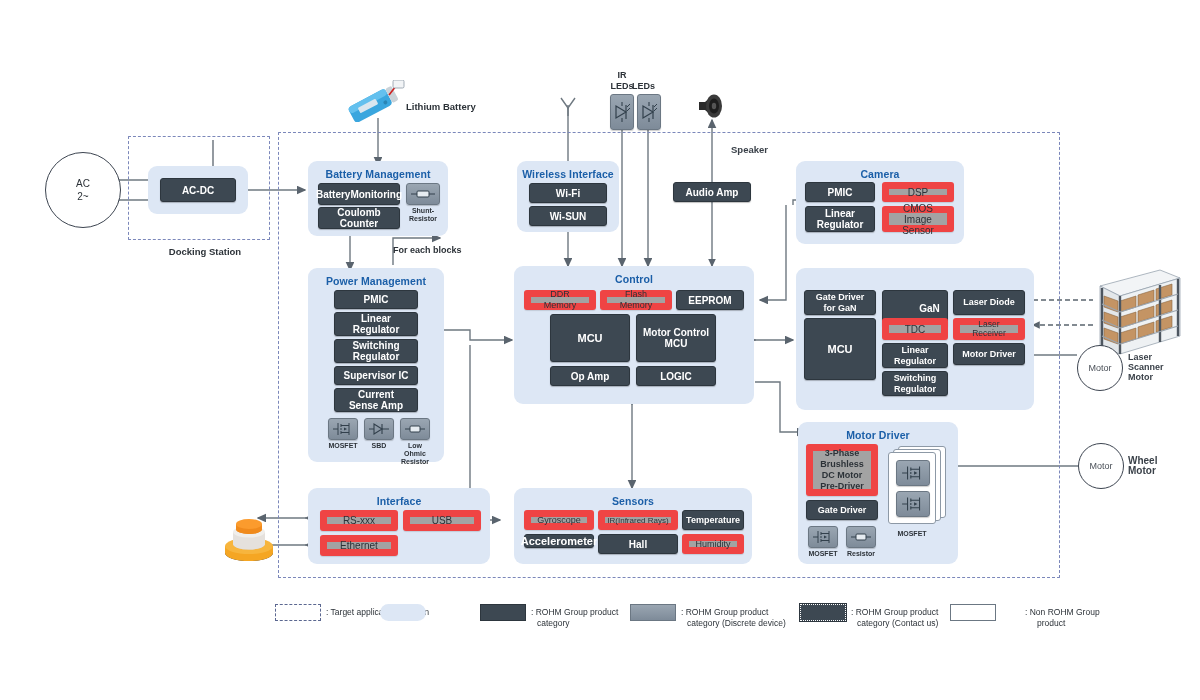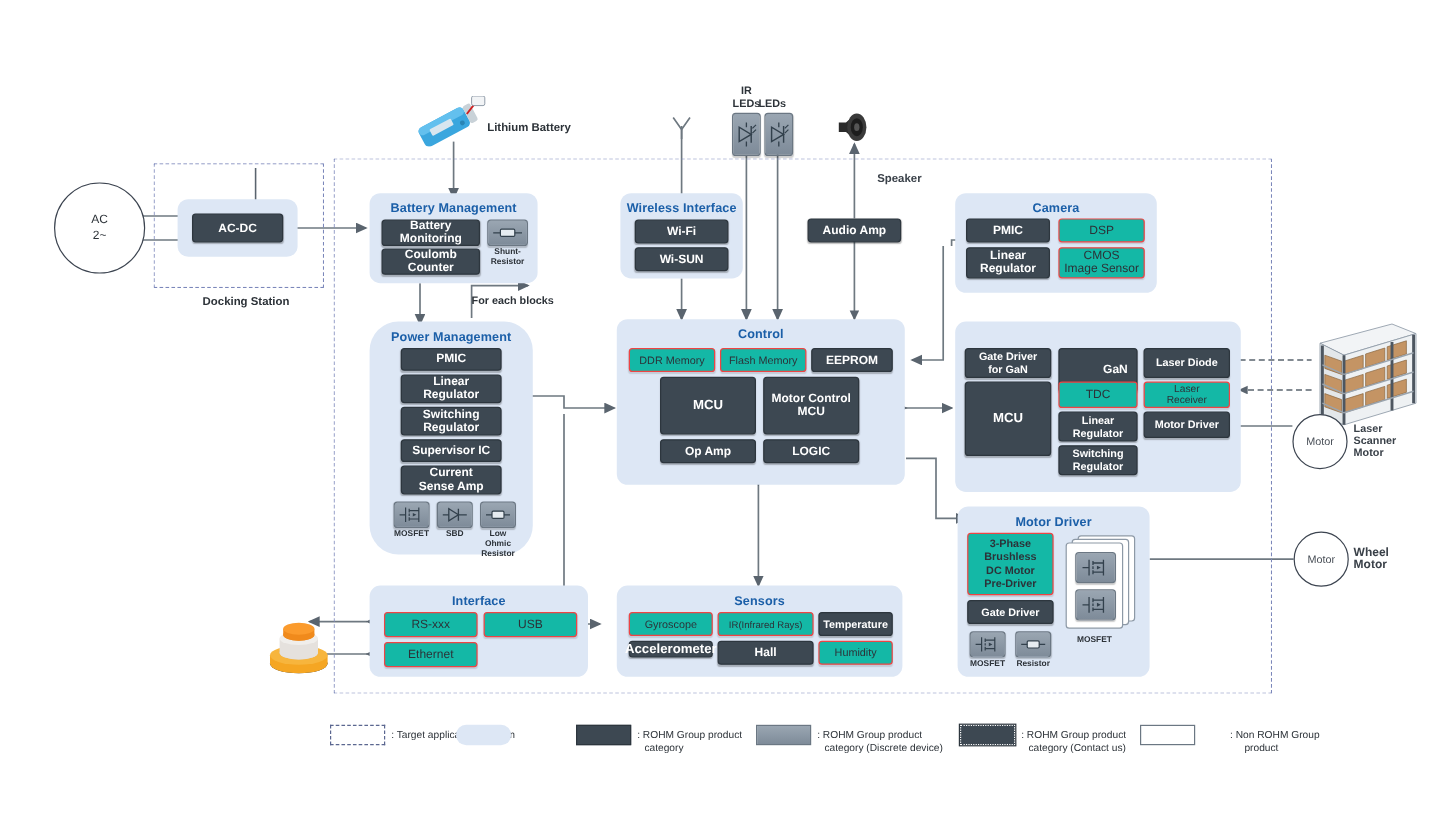--- a/index.html
+++ b/index.html
@@ -50,23 +50,23 @@
     border-radius: 3px;
     padding: 1px 2px;
   }
   .blk.rohm {                   
     background: #3d4852;
     color: #ffffff;
     border: 1px solid #2d363e;
     box-shadow: 0 1px 1px rgba(0,0,0,.25);
   }
   .blk.nonrohm {                
-    background: #14b8a6;
+    background: #a3a3a3;
     color: #2c3238;
-    border: 1px solid #ef4444;
+    border: 7px solid #ef4444;
     font-weight: normal;
     box-shadow: 0 1px 1px rgba(0,0,0,.12);
   }
 
   
   .disc {
     position: absolute;
     display: flex; flex-direction: column; align-items: center;
   }
   .disc-chip {
@@ -264,21 +264,21 @@
       <path d="M2,10 L8,10 L16,3 L16,25 L8,18 L2,18 z" fill="#2b2b2b"></path>
       <ellipse cx="17" cy="14" rx="8" ry="11.5" fill="#3a3a3a"></ellipse>
       <ellipse cx="17" cy="14" rx="5" ry="7.5" fill="#1d1d1d"></ellipse>
       <ellipse cx="17" cy="14" rx="2.2" ry="3.2" fill="#555"></ellipse>
     </svg>
   </div>
   <div class="lbl" style="left:731px; top:100px; font-weight:bold; color:#3a4149;margin-top:44px;">Speaker</div>
 
   <div class="subsys" style="left:308px; top:161px; width:140px; height:75px;">
     <div class="subsys-title">Battery Management</div>
-    <div class="blk rohm" style="left:10px; top:22px; width:82px; height:22px; flex-direction:column;">
+    <div class="blk rohm" style="left:10px; top:22px; width:82px; height:22px; ">
       <span>Battery</span>
       <span>Monitoring</span>
     </div>
     <div class="blk rohm" style="left:10px; top:46px; width:82px; height:22px; flex-direction:column;">
       <span>Coulomb</span>
       <span>Counter</span>
     </div>
     <div class="disc" style="left:98px; top:22px;">
       <div class="disc-chip" style="width:34px;height:22px;">
         <svg width="26" height="12" viewBox="0 0 26 12">
@@ -288,21 +288,21 @@
       </div>
       <div class="disc-label">
         <span>Shunt-</span><br>
         <span>Resistor</span>
       </div>
     </div>
   </div>
 
   <div class="lbl norm" style="left:393px; top:245px; font-weight:bold; font-size:9px;">For each blocks</div>
 
-  <div class="subsys" style="left:308px; top:268px; width:136px; height:194px;border-radius:24px;">
+  <div class="subsys" style="left:308px; top:268px; width:136px; height:194px;">
     <div class="subsys-title">Power Management</div>
     <div class="blk rohm" style="left:26px; top:22px; width:84px; height:19px;">PMIC</div>
     <div class="blk rohm" style="left:26px; top:44px; width:84px; height:24px; flex-direction:column;">
       <span>Linear</span>
       <span>Regulator</span>
     </div>
     <div class="blk rohm" style="left:26px; top:71px; width:84px; height:24px; flex-direction:column;">
       <span>Switching</span>
       <span>Regulator</span>
     </div>

